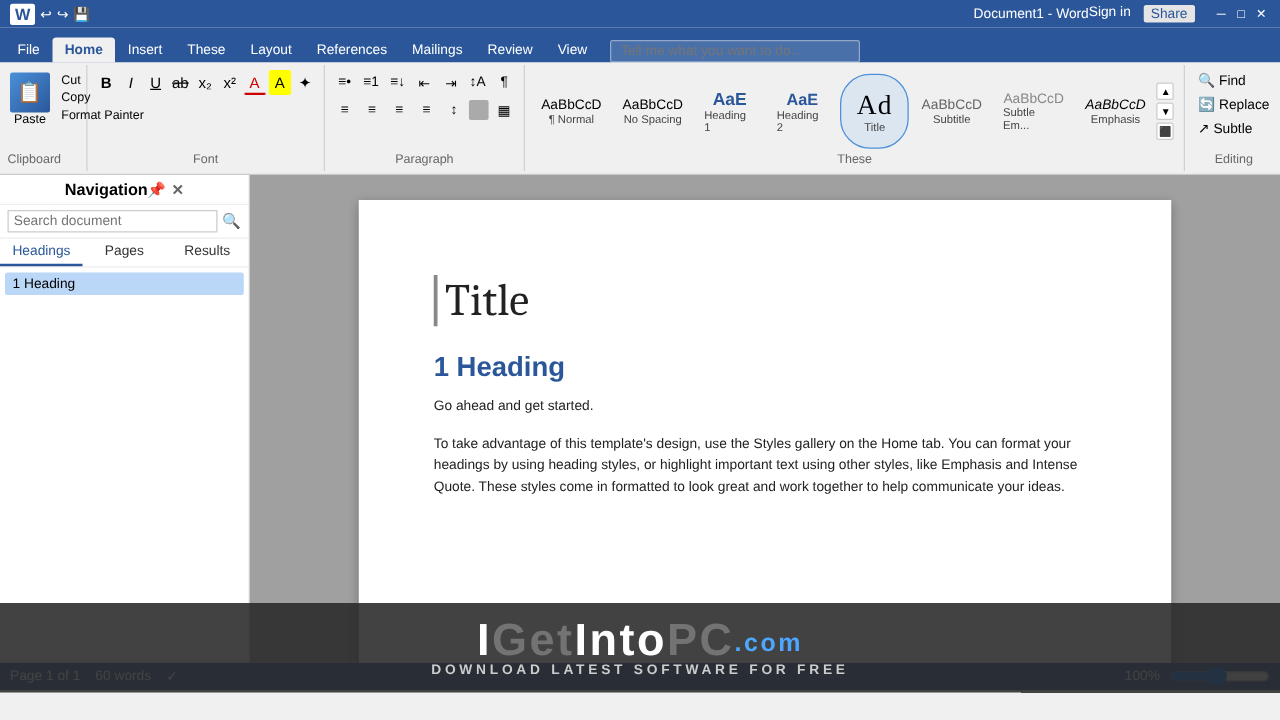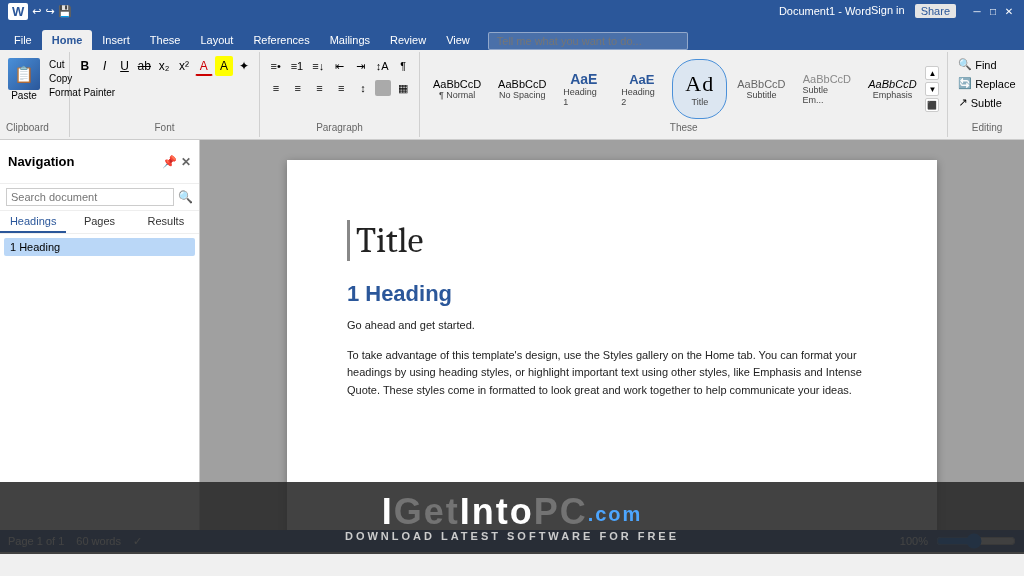--- a/index.html
+++ b/index.html
@@ -212,22 +212,22 @@
     .nav-pane {
       width: 200px;
       background: white;
       border-right: 1px solid #ccc;
       display: flex;
       flex-direction: column;
     }
     .nav-header {
       display: flex;
       align-items: center;
-      justify-content: space-between;
-      padding: 14px 8px;
+      justify-content: center;
+      padding: 4px 8px;
       font-size: 13px;
       font-weight: bold;
       border-bottom: 1px solid #eee;
     }
     .nav-header-controls { display: flex; gap: 4px; }
     .nav-ctrl-btn { cursor: pointer; font-size: 12px; color: #666; }
     .nav-search {
       display: flex;
       align-items: center;
       padding: 4px 6px;

